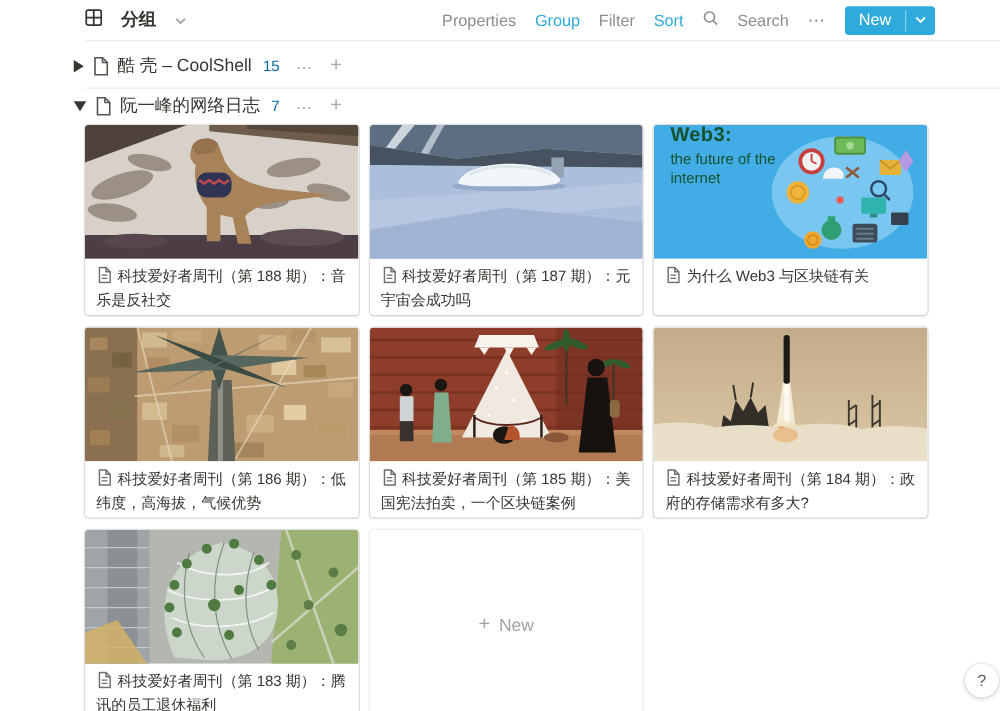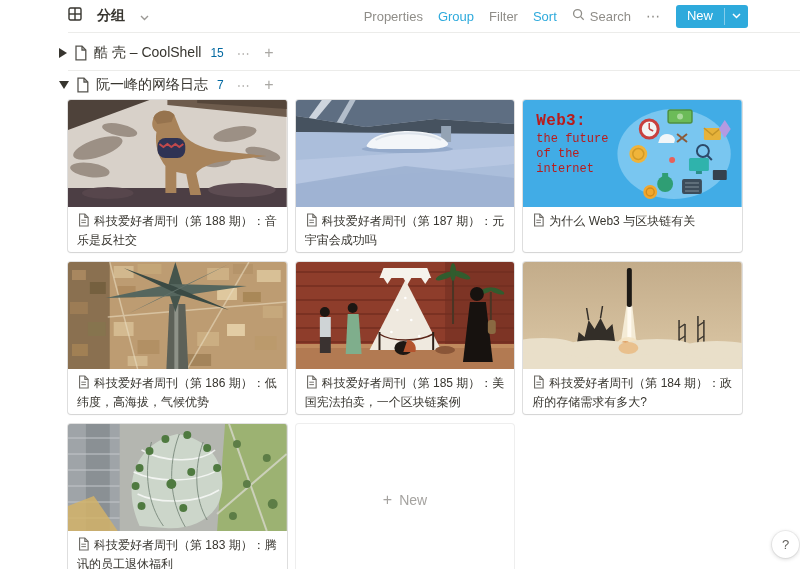--- a/index.html
+++ b/index.html
@@ -7,21 +7,21 @@
     font-family:"Liberation Sans", sans-serif; color:#37352f; }
 
   
   .topbar { height:32px; display:flex; align-items:center; justify-content:space-between;
     padding:0 52px 0 68px; }
   .topbar-left { display:flex; align-items:center; gap:15px; }
   .view-title { font-size:14px; font-weight:700; }
   .topbar-right { display:flex; align-items:center; gap:15px; font-size:13px; color:#8f8d88;justify-content:center; }
   .tb-link { cursor:pointer; }
   .tb-link.accent { color:#2eaadc; }
-  .tb-search { display:flex; align-items:center; gap:5px; cursor:pointer; }
+  .tb-search { display:flex; align-items:center; gap:15px; cursor:pointer; }
   .tb-more { letter-spacing:1px; font-size:14px; cursor:pointer; }
   .new-btn { display:flex; align-items:stretch; background:#2eaadc; border-radius:3px;
     color:#fff; overflow:hidden; cursor:pointer; }
   .new-btn-main { padding:4px 11px 5px; font-size:13px; font-weight:500; line-height:14px; }
   .new-btn-split { width:1px; background:rgba(255,255,255,0.42); margin:3px 0; }
   .new-btn-arrow { display:flex; align-items:center; padding:0 7px; }
   .hdivider { height:1px; background:#ececea; margin-left:68px; }
 
   
   .group-row { display:flex; align-items:center; height:24px; margin-left:59px; }
@@ -39,22 +39,22 @@
 
   
   .grid { width:674px; margin:3px 0 0 68px; display:grid;
     grid-template-columns:repeat(3,1fr); column-gap:9px; row-gap:10px; }
   .card { height:152px; background:#fff; border-radius:3px; overflow:hidden; cursor:pointer;
     box-shadow:0 0 0 1px rgba(15,15,15,0.12), 0 1px 2px rgba(15,15,15,0.07); }
   .card-cover { height:107px; position:relative; }
   .card-cover svg { display:block; width:100%; height:100%; }
   .card-body { padding:6px 9px 6px 9px; font-size:12px; line-height:17px; font-weight:500; color:#37352f; }
   .doc-icon { display:inline-block; vertical-align:-2px; margin-right:4px; }
-  .web3-text { position:absolute; left:13px; top:12px; width:86px;
-    font-family:Liberation Mono, monospace; color:#b91c1c; }
+  .web3-text { position:absolute; left:13px; top:0; width:86px;
+    font-family:Liberation Sans, sans-serif; color:#14532d; }
   .web3-heading { font-size:16px; font-weight:700; letter-spacing:0.3px; }
   .web3-sub { font-size:12px; line-height:15px; margin-top:2px; }
   .new-card { height:152px; border-radius:3px; background:#fff; cursor:pointer;
     box-shadow:0 0 0 1px rgba(15,15,15,0.07);
     display:flex; align-items:center; justify-content:center; gap:7px;
     color:#a5a3a0; font-size:14px; }
   .new-card-plus { font-size:16px; color:#a5a3a0; }
 
   
   .help-btn { position:fixed; right:1px; bottom:11px; width:27px; height:27px; border-radius:50%;

